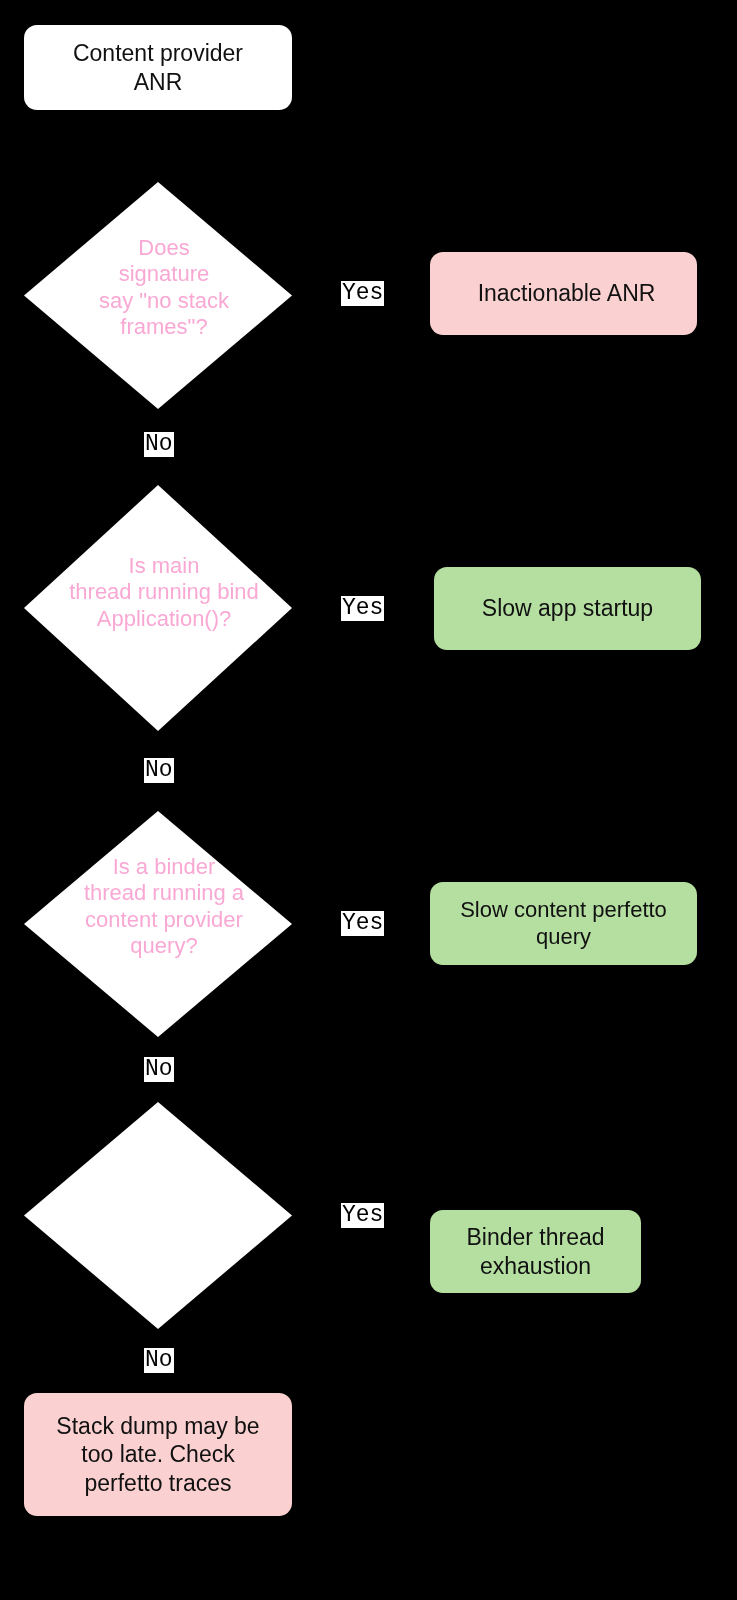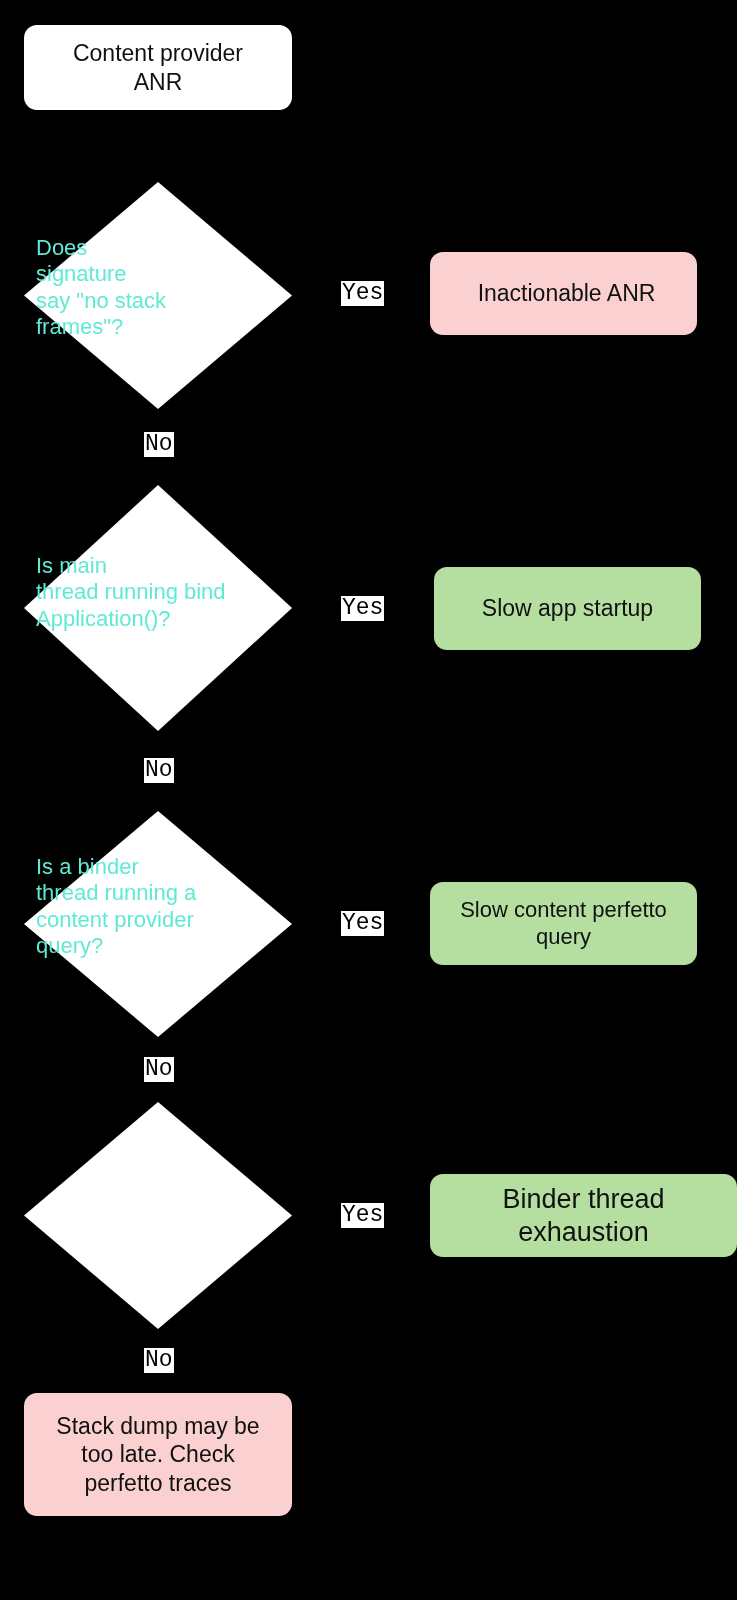--- a/index.html
+++ b/index.html
@@ -52,24 +52,24 @@
     position: absolute;
     left: 0;
     top: 0;
     width: 100%;
     height: 100%;
     background: #ffffff;
     clip-path: polygon(50% 0%, 100% 50%, 50% 100%, 0% 50%);
   }
   .diamond-label {
     position: absolute;
-    left: 12px;
+    left: 6px;
     width: 100%;
-    text-align: left;
-    color: #5eead4;
+    text-align: center;
+    color: #f9a8d4;
     line-height: 1.20;
     white-space: pre-line;
     pointer-events: none;
   }
 
   
   .edge-label {
     position: absolute;
     background: #ffffff;
     color: #000000;
@@ -157,21 +157,21 @@
   <div class="edge-label" style="left:144px; top:1057px;">No</div>
 
   <div class="diamond-wrap" style="left:24px; top:1102px; width:268px; height:227px;">
     <div class="diamond-shape"></div>
   </div>
 
   <div class="connector" style="left:292px; top:1214px; width:120px; height:3px;"></div>
   <div class="arrowhead" style="left:412px; top:1207px; border-top:9px solid transparent; border-bottom:9px solid transparent; border-left:11px solid #000000;"></div>
   <div class="edge-label" style="left:341px; top:1203px;">Yes</div>
 
-  <div class="box green" style="left:430px; top:1174px; width:307px; height:83px; font-size:27px;">Binder thread
+  <div class="box green" style="left:430px; top:1210px; width:211px; height:83px; font-size:23px;">Binder thread
 exhaustion</div>
 
   <div class="connector" style="left:156px; top:1329px; width:3px; height:62px;"></div>
   <div class="arrowhead" style="left:149px; top:1389px; border-left:9px solid transparent; border-right:9px solid transparent; border-top:11px solid #000000;"></div>
   <div class="edge-label" style="left:144px; top:1348px;">No</div>
 
   <div class="box pink" style="left:24px; top:1393px; width:268px; height:123px; font-size:23px;">Stack dump may be
 too late. Check
 perfetto traces</div>
 

